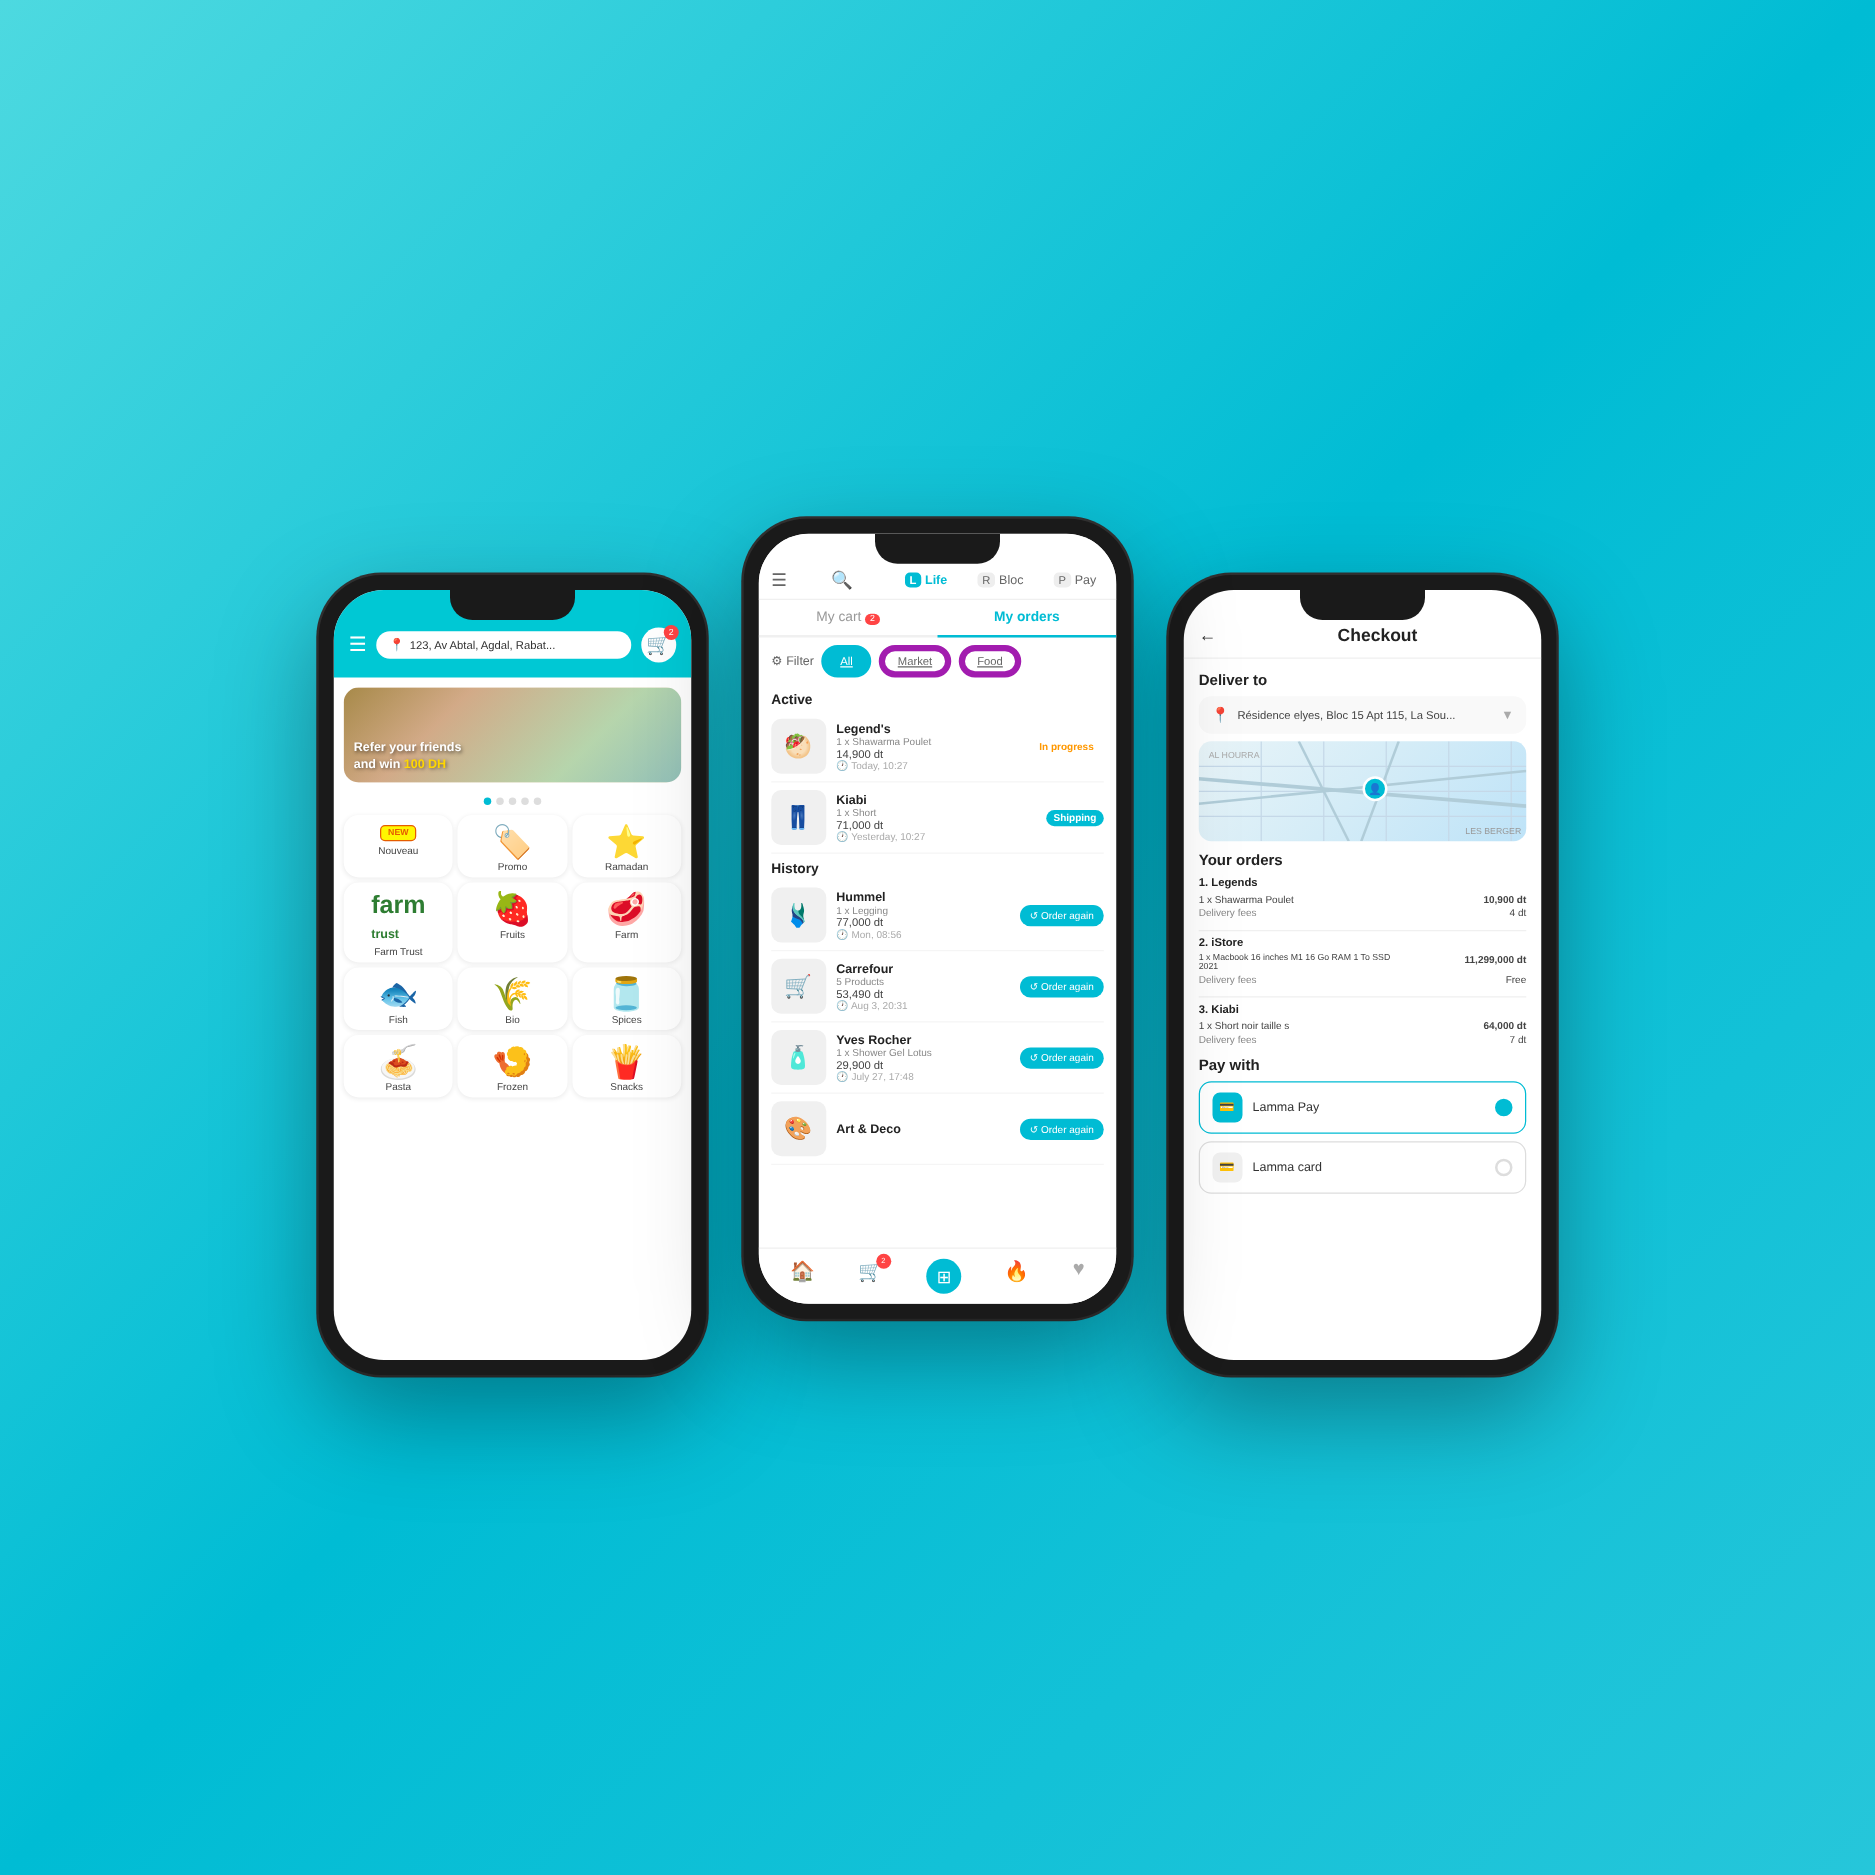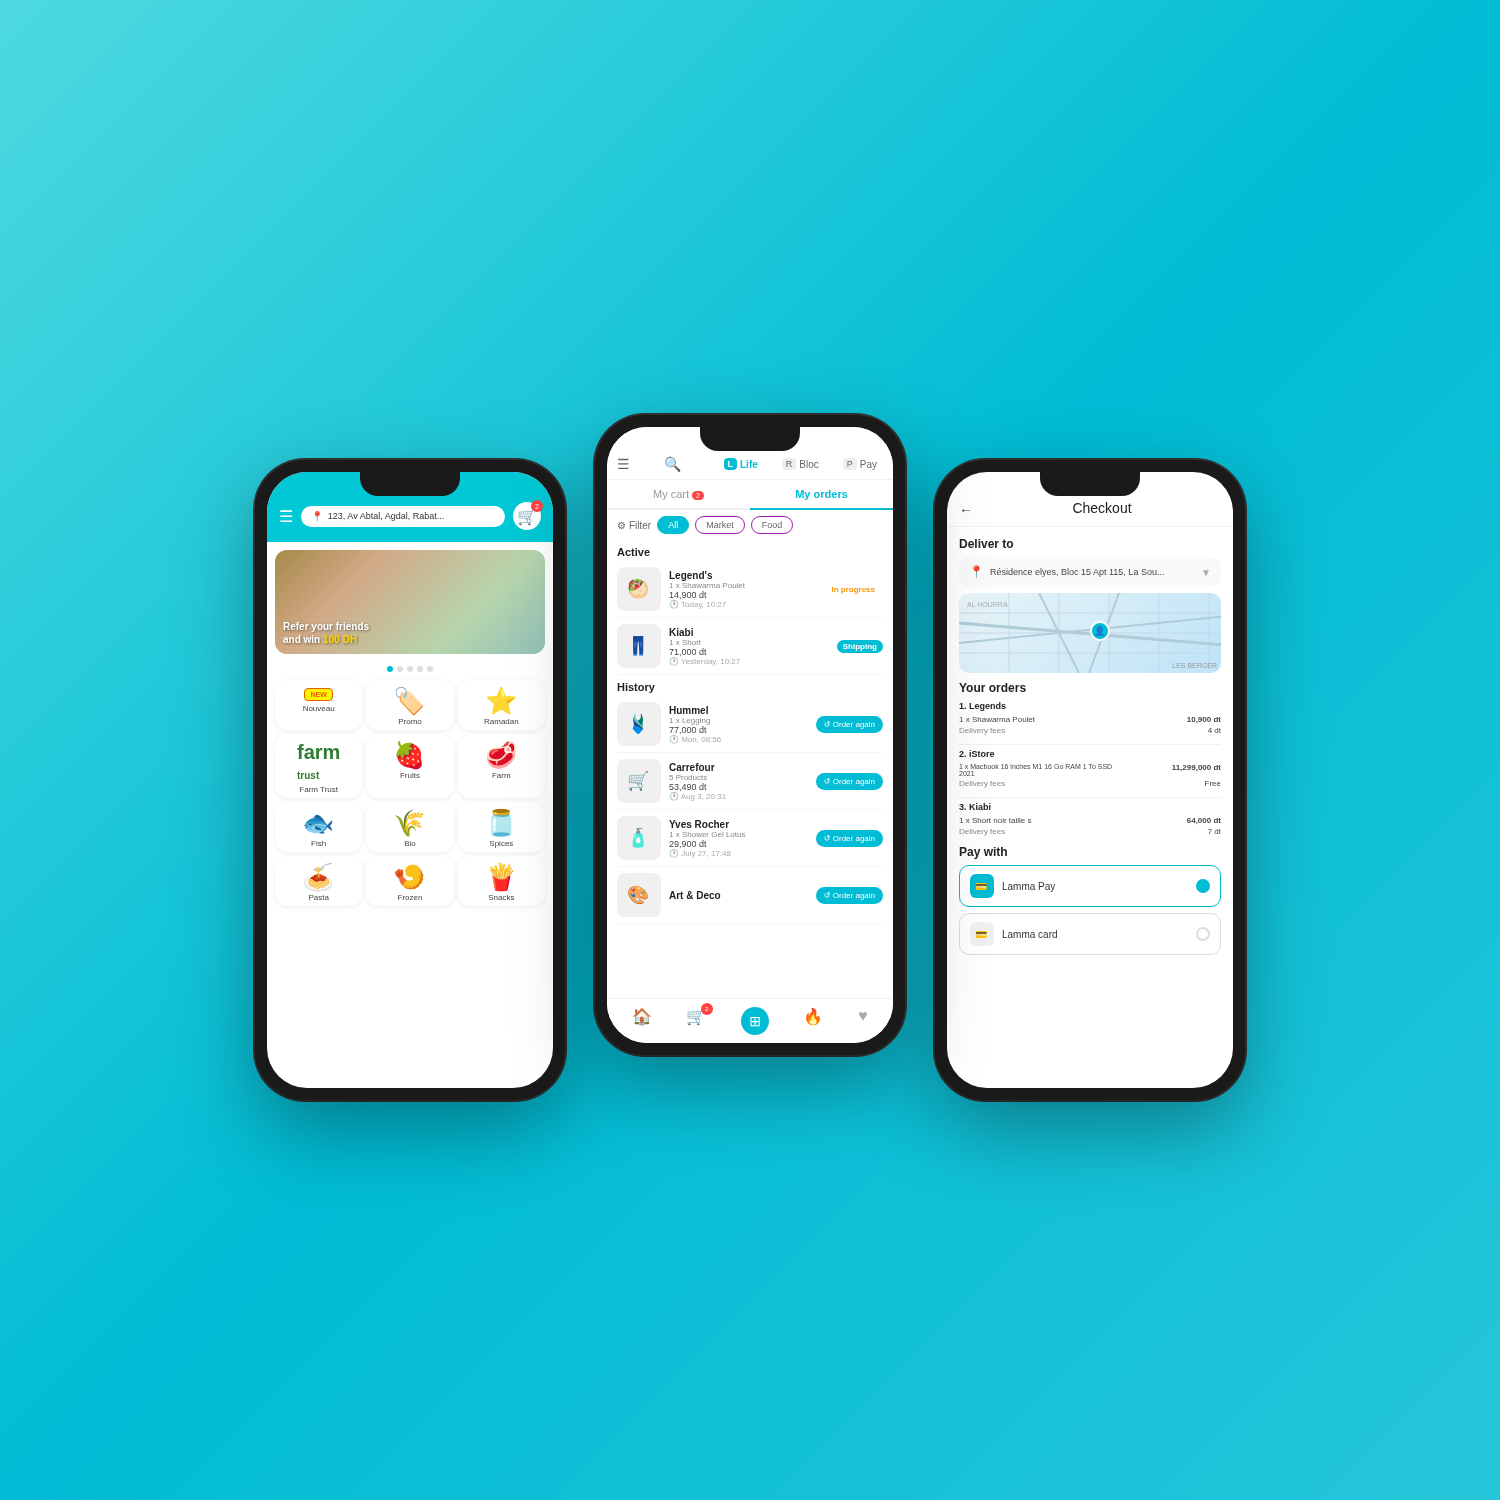--- a/index.html
+++ b/index.html
@@ -115,21 +115,21 @@
       border-radius: 50%;
       display: flex;
       align-items: center;
       justify-content: center;
     }
 
     .banner {
       margin: 8px;
       border-radius: 12px;
       overflow: hidden;
-      height: 104px;
+      height: 76px;
       background: linear-gradient(135deg, #e8d5c4, #f0e8d0);
       position: relative;
       display: flex;
       align-items: flex-end;
     }
     .banner-image {
       position: absolute;
       inset: 0;
       background: linear-gradient(135deg, #8B6914 0%, #c8956c 30%, #9ecf9e 70%, #6aafaf 100%);
       opacity: 0.7;
@@ -244,22 +244,23 @@
       gap: 3px;
       font-size: 10px;
       color: #666;
       cursor: pointer;
     }
     .filter-chip {
       border-radius: 20px;
       padding: 3px 10px;
       font-size: 9px;
       cursor: pointer;
-      border: 1px solid #a21caf;
+      border: 5px solid #a21caf;
       color: #666;
+      text-decoration: underline;
     }
     .filter-chip.active {
       background: #00bcd4;
       color: #fff;
       border-color: #00bcd4;
     }
 
     .orders-list { padding: 0 10px; overflow: hidden; }
     .section-title {
       font-size: 11px;
@@ -356,21 +357,21 @@
 
     
     .checkout-header {
       padding: 28px 12px 10px;
       display: flex;
       align-items: center;
       gap: 10px;
       border-bottom: 1px solid #f0f0f0;
     }
     .back-btn { font-size: 14px; color: #333; cursor: pointer; }
-    .checkout-title { font-size: 14px; font-weight: 400; color: #222; flex: 1; text-align: center; }
+    .checkout-title { font-size: 14px; font-weight: 700; color: #222; flex: 1; text-align: center; }
 
     .checkout-body { padding: 10px 12px; overflow: hidden; }
 
     .section-head {
       font-size: 12px;
       font-weight: 700;
       color: #222;
       margin-bottom: 6px;
     }
 

